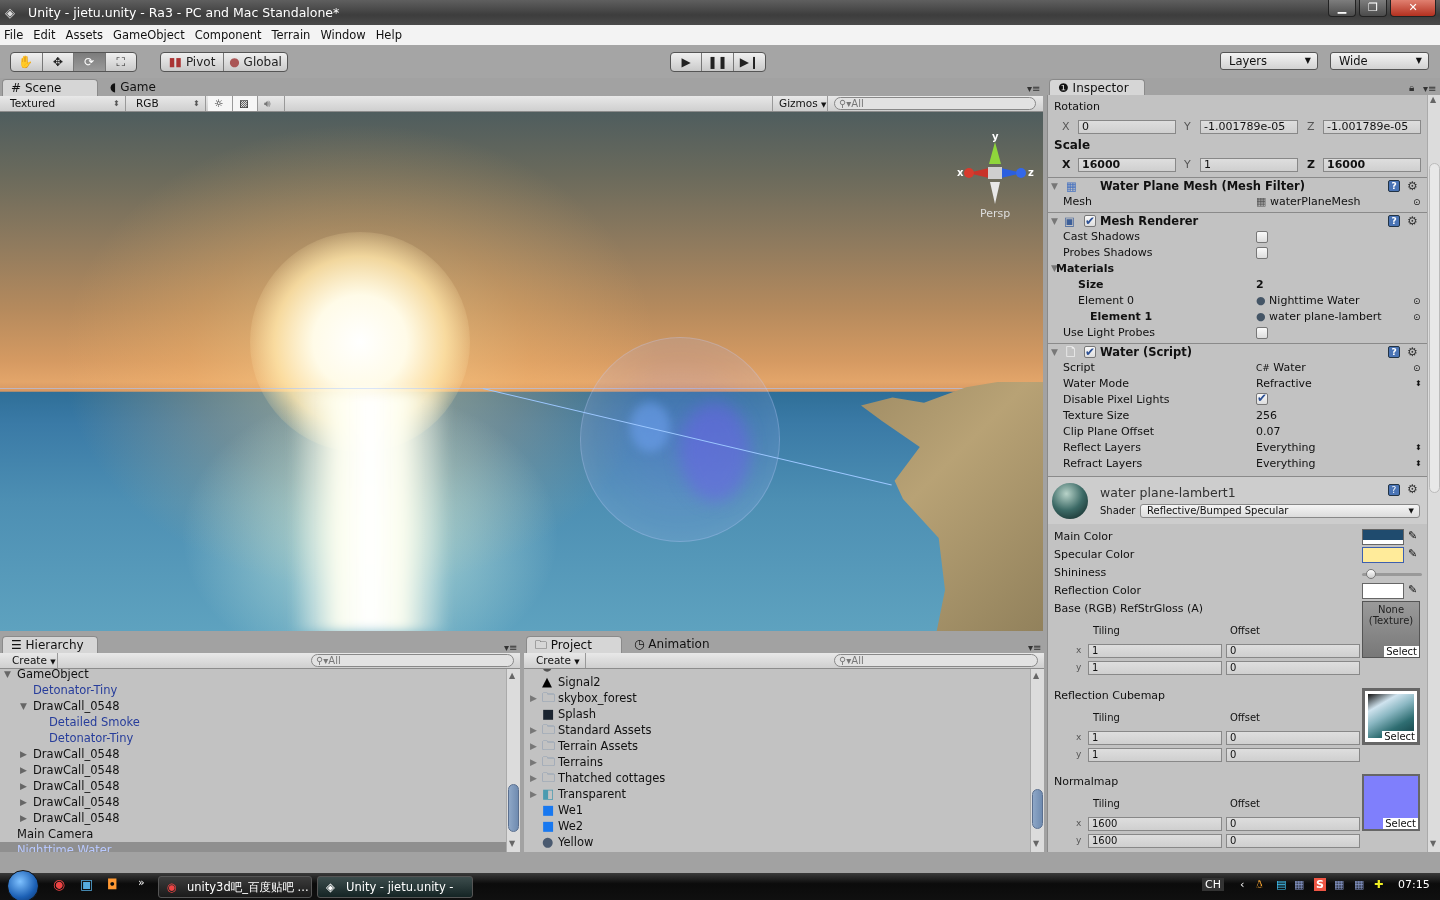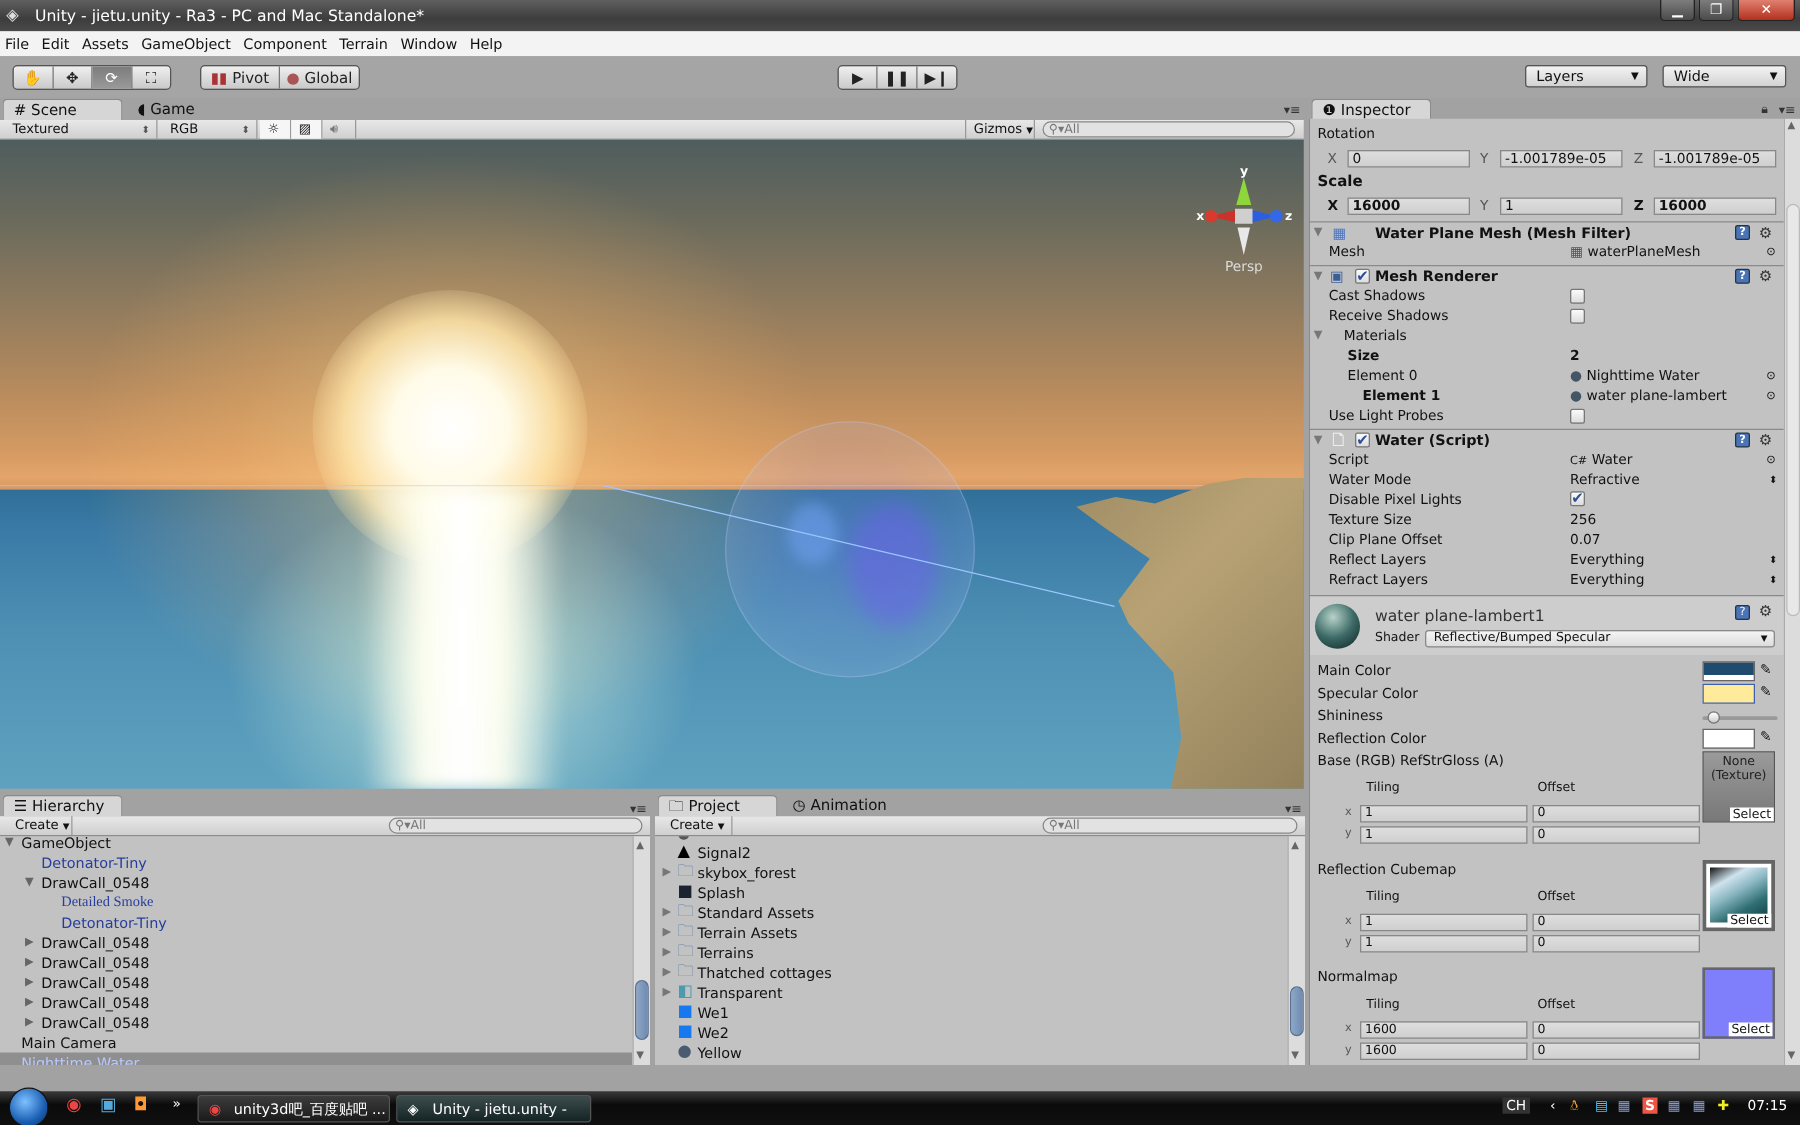--- a/index.html
+++ b/index.html
@@ -205,24 +205,24 @@
  <div class="compheader" style="top:117px">
   <span class="tri" style="left:3px">▼</span>
   <span style="position:absolute;left:16px;color:#3d5f99">▣</span>
   <span class="chk on" style="left:36px;top:2px"></span>
   <span style="position:absolute;left:52px">Mesh Renderer</span>
   <span class="helpic" style="left:340px;top:2px">?</span>
   <span class="gearic" style="left:359px;top:0">⚙</span>
  </div>
  <div class="irow" style="left:15px;top:134px">Cast Shadows</div>
  <span class="chk" style="left:208px;top:136px"></span>
- <div class="irow" style="left:15px;top:150px">Receive Shadows</div>
+ <div class="irow" style="left:15px;top:150px">Probes Shadows</div>
  <span class="chk" style="left:208px;top:152px"></span>
  <span class="tri" style="left:3px;top:168px">▼</span>
- <div class="irow" style="left:27px;top:166px;font-weight:normal">Materials</div>
+ <div class="irow" style="left:8px;top:166px;font-weight:bold">Materials</div>
  <div class="irow" style="left:30px;top:182px;font-weight:bold">Size</div>
  <div class="irow" style="left:208px;top:182px;font-weight:bold">2</div>
  <div class="irow" style="left:30px;top:198px">Element 0</div>
  <div class="irow" style="left:208px;top:198px"><span style="color:#456">●</span> <span>Nighttime Water</span></div>
  <span class="irow" style="left:365px;top:198px;font-size:9px">⊙</span>
  <div class="irow" style="left:42px;top:214px;font-weight:bold">Element 1</div>
  <div class="irow" style="left:208px;top:214px;font-weight:normal"><span style="color:#456">●</span> <span>water plane-lambert</span></div>
  <span class="irow" style="left:365px;top:214px;font-size:9px">⊙</span>
  <div class="irow" style="left:15px;top:230px">Use Light Probes</div>
  <span class="chk" style="left:208px;top:232px"></span>
@@ -328,21 +328,21 @@
         <span style="position: absolute; font-size: 9px; color: rgb(102, 102, 102); left: 4px;">▼</span>
         <span style="position: absolute; left: 17px;">GameObject</span>
       </div>
       <div class="li blue" style="top: 13px; left: 0px; width: 506px;">
         <span style="position: absolute; left: 33px;">Detonator-Tiny</span>
       </div>
       <div class="li" style="top: 29px; left: 0px; width: 506px;">
         <span style="position: absolute; font-size: 9px; color: rgb(102, 102, 102); left: 20px;">▼</span>
         <span style="position: absolute; left: 33px;">DrawCall_0548</span>
       </div>
-      <div class="li blue" style="top: 45px; left: 0px; width: 462px; font-family: Liberation Serif, serif;">
+      <div class="li blue" style="top: 45px; left: 0px; width: 462px;">
         <span style="position: absolute; left: 49px;">Detailed Smoke</span>
       </div>
       <div class="li blue" style="top: 61px; left: 0px; width: 506px;">
         <span style="position: absolute; left: 49px;">Detonator-Tiny</span>
       </div>
       <div class="li" style="top: 77px; left: 0px; width: 506px;">
         <span style="position: absolute; font-size: 9px; color: rgb(102, 102, 102); left: 20px;">▶</span>
         <span style="position: absolute; left: 33px;">DrawCall_0548</span>
       </div>
       <div class="li" style="top: 93px; left: 0px; width: 506px;">

